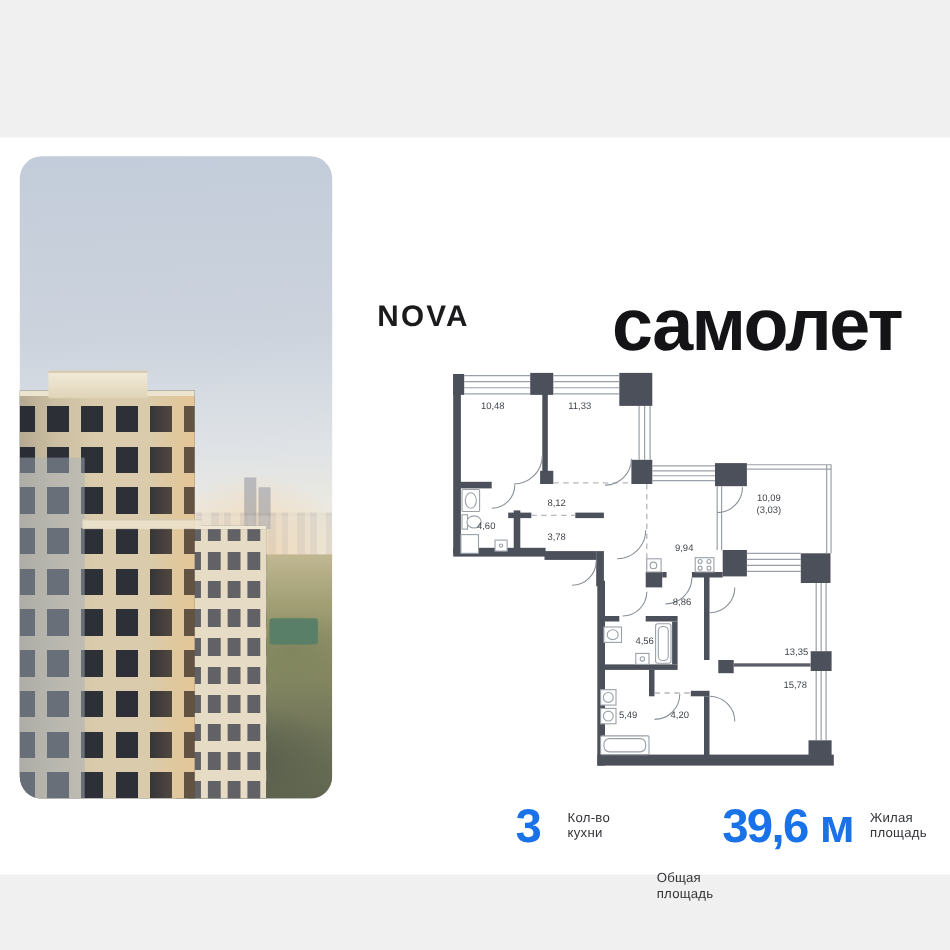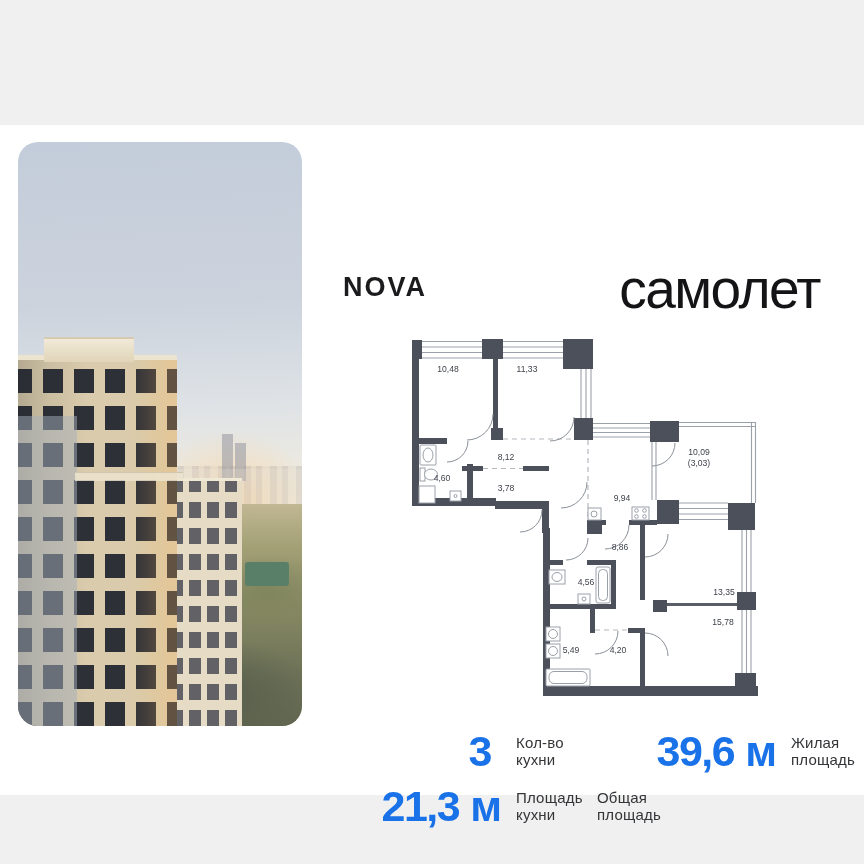--- a/index.html
+++ b/index.html
@@ -44,40 +44,40 @@
       linear-gradient(90deg,rgba(30,32,40,.22) 0%,rgba(30,32,40,.08) 22%,rgba(0,0,0,0) 45%,rgba(0,0,0,0) 72%,rgba(255,186,100,.25) 95%),
       repeating-linear-gradient(90deg,transparent 0 20px,#d9cbab 20px 31px),
       repeating-linear-gradient(0deg,transparent 0 24px,#d9cbab 24px 37px);
     background-color:#2e3037;}
   .graysec{left:-6px;top:47%;width:23%;bottom:0;background:rgba(166,176,188,.5);}
   .terrace{left:20%;top:56.5%;width:38%;height:8px;background:rgba(236,228,207,.85);border-top:1px solid #cfc6ac;}
 
   
   .nova{position:absolute;left:343px;top:149px;font-size:27px;font-weight:700;
         letter-spacing:2px;color:#1b1b1d;line-height:1;}
-  .samolet{position:absolute;right:44px;top:137px;font-size:55px;font-weight:400;
+  .samolet{position:absolute;right:44px;top:137px;font-size:67px;font-weight:700;
         letter-spacing:-1.5px;color:#141416;line-height:1;}
 
   
   .plan{position:absolute;left:400px;top:203px;}
   .plan .w{fill:var(--wall,#4c505a);}
   .plan .w2{fill:#5a5e66;}
   .plan .win{stroke:#9ba1a9;stroke-width:1.1;fill:none;}
   .plan .thin{stroke:#8a9098;stroke-width:1;fill:none;}
   .plan .dash{stroke:#b4b8be;stroke-width:1.2;fill:none;stroke-dasharray:5 4;}
   .plan .fix{stroke:#9aa0a8;stroke-width:1;fill:#ffffff;}
   .plan text{font-family:"Liberation Sans","DejaVu Sans",sans-serif;font-size:8.6px;
         fill:#3f434b;text-anchor:middle;}
 
   
   .stat{position:absolute;display:flex;align-items:center;height:52px;}
   .stat .num{text-align:right;font-size:43px;font-weight:700;color:var(--accent,#1a72e8);
         letter-spacing:-1.5px;line-height:1;white-space:nowrap;}
   .stat .unit{margin-left:11px;letter-spacing:0;}
-  .stat .lbl{margin-left:14px;font-size:15px;line-height:1.16;color:#333538;letter-spacing:.2px;}
+  .stat .lbl{margin-left:14px;font-size:12px;line-height:1.16;color:#333538;letter-spacing:.2px;}
   .s-rooms{left:347px;top:600px;}   .s-rooms .num{width:155px;}
   .s-living{left:617px;top:600px;}  .s-living .num{width:160px;}
   .s-kitchen{left:347px;top:655px;} .s-kitchen .num{width:155px;}
   .s-total{left:583px;top:655px;}   .s-total .num{width:160px;}
 </style>
 </head>
 <body>
 
 <div class="stage">
   <div class="card">
@@ -225,27 +225,20 @@
         <div>кухни</div>
       </div>
     </div>
     <div class="stat s-living">
       <div class="num"><span>39,6</span><span class="unit">м</span></div>
       <div class="lbl">
         <div>Жилая</div>
         <div>площадь</div>
       </div>
     </div>
-    <div class="stat s-kitchen">
-      <div class="num"><span>21,3</span><span class="unit">м</span></div>
-      <div class="lbl">
-        <div>Площадь</div>
-        <div>кухни</div>
-      </div>
-    </div>
     <div class="stat s-total">
       <div class="lbl">
         <div>Общая</div>
         <div>площадь</div>
       </div>
     </div>
 
   </div>
 </div>
 

